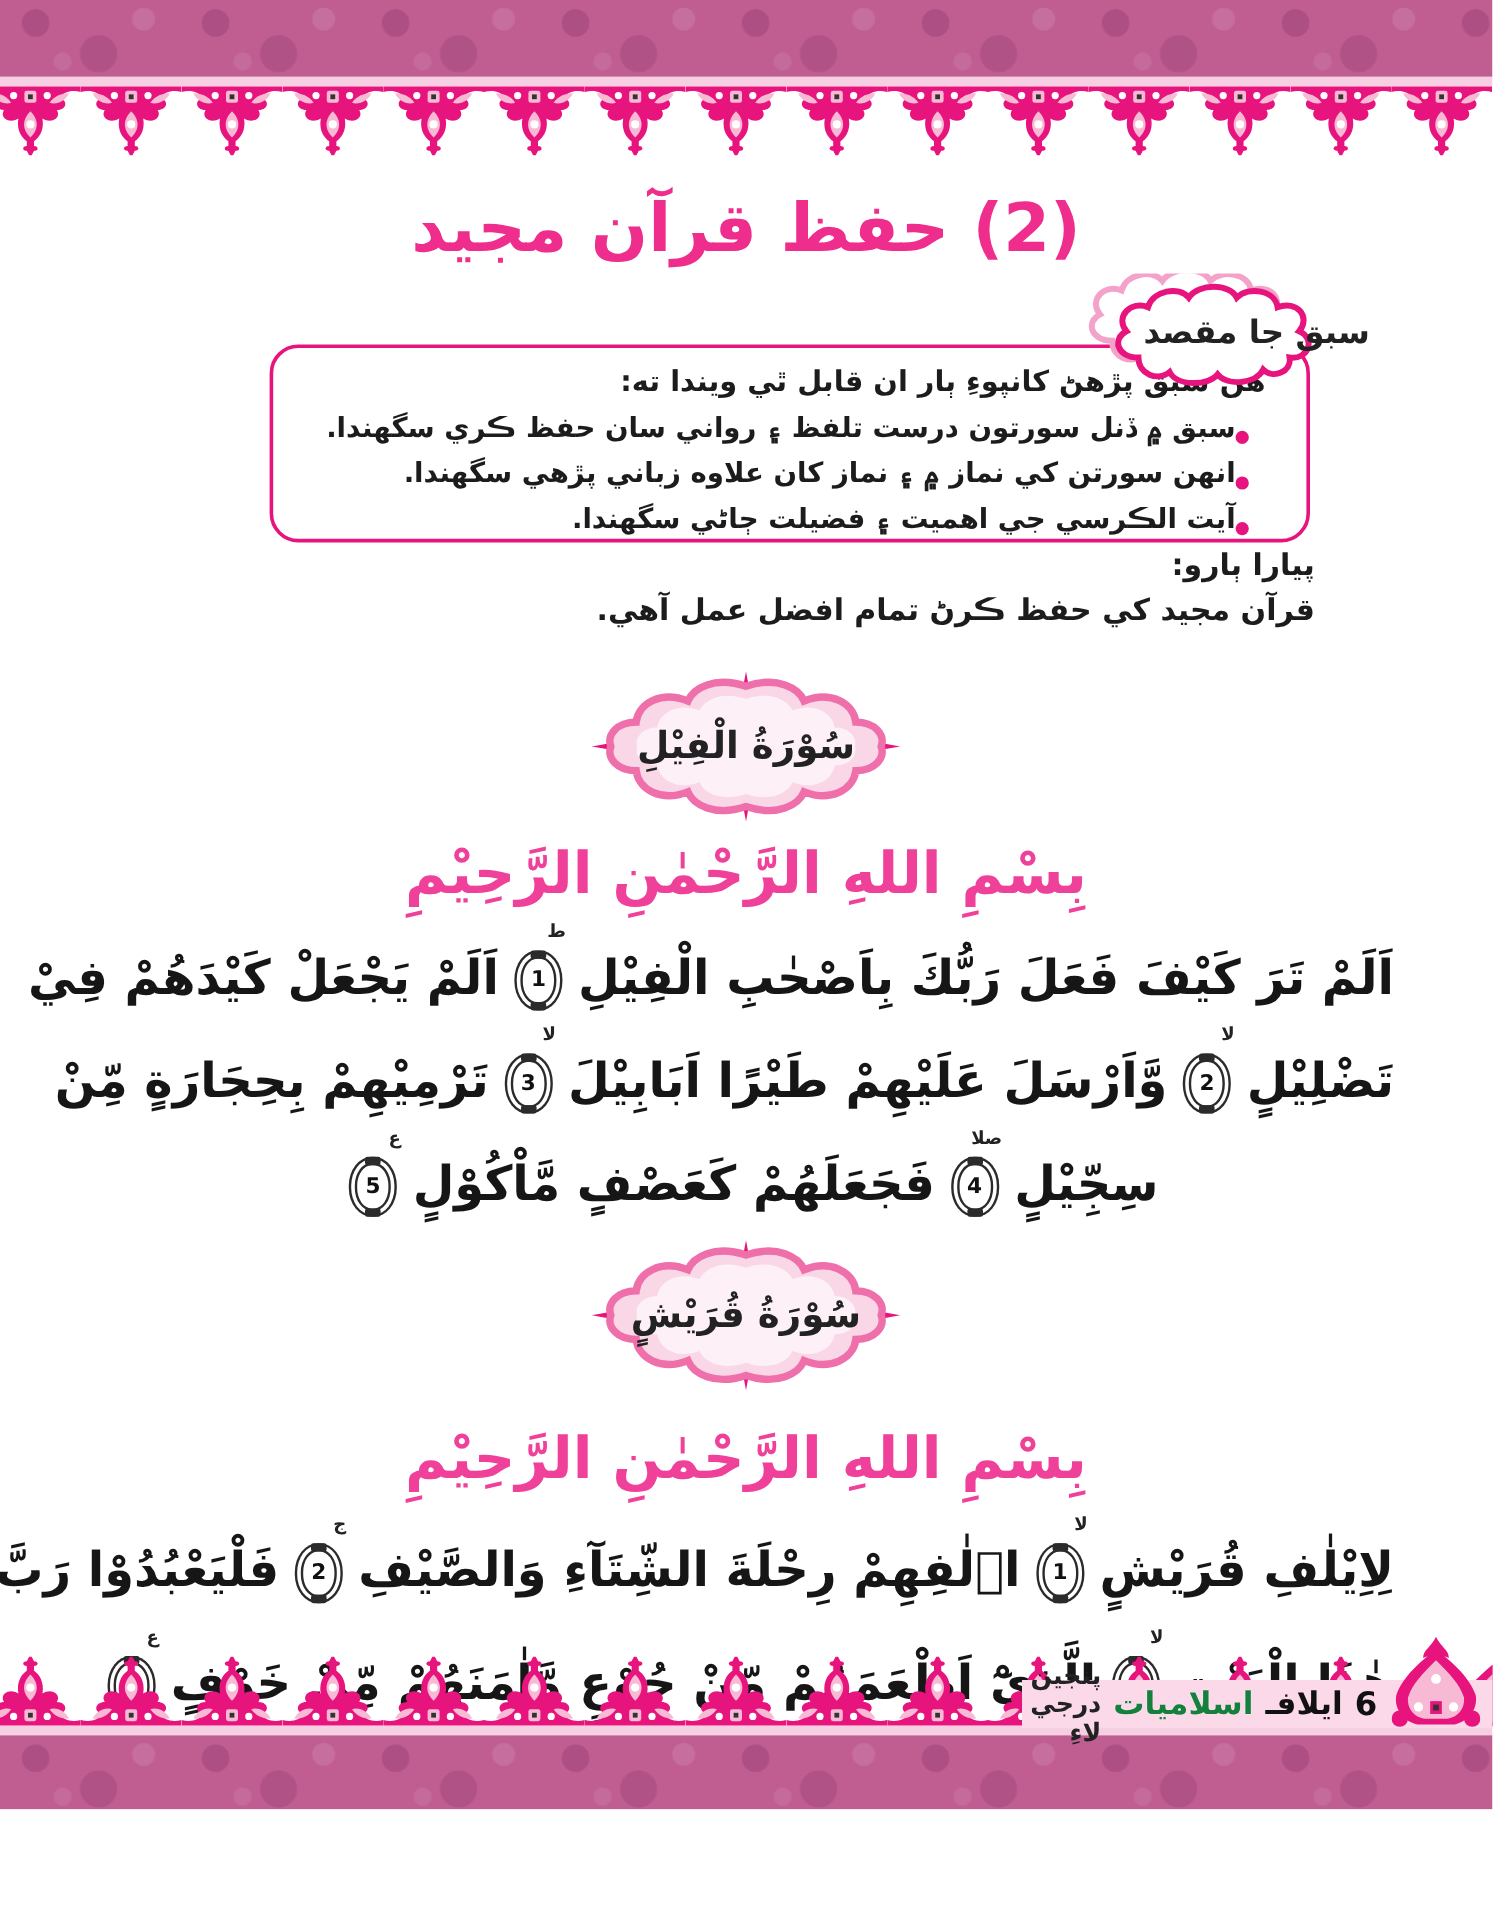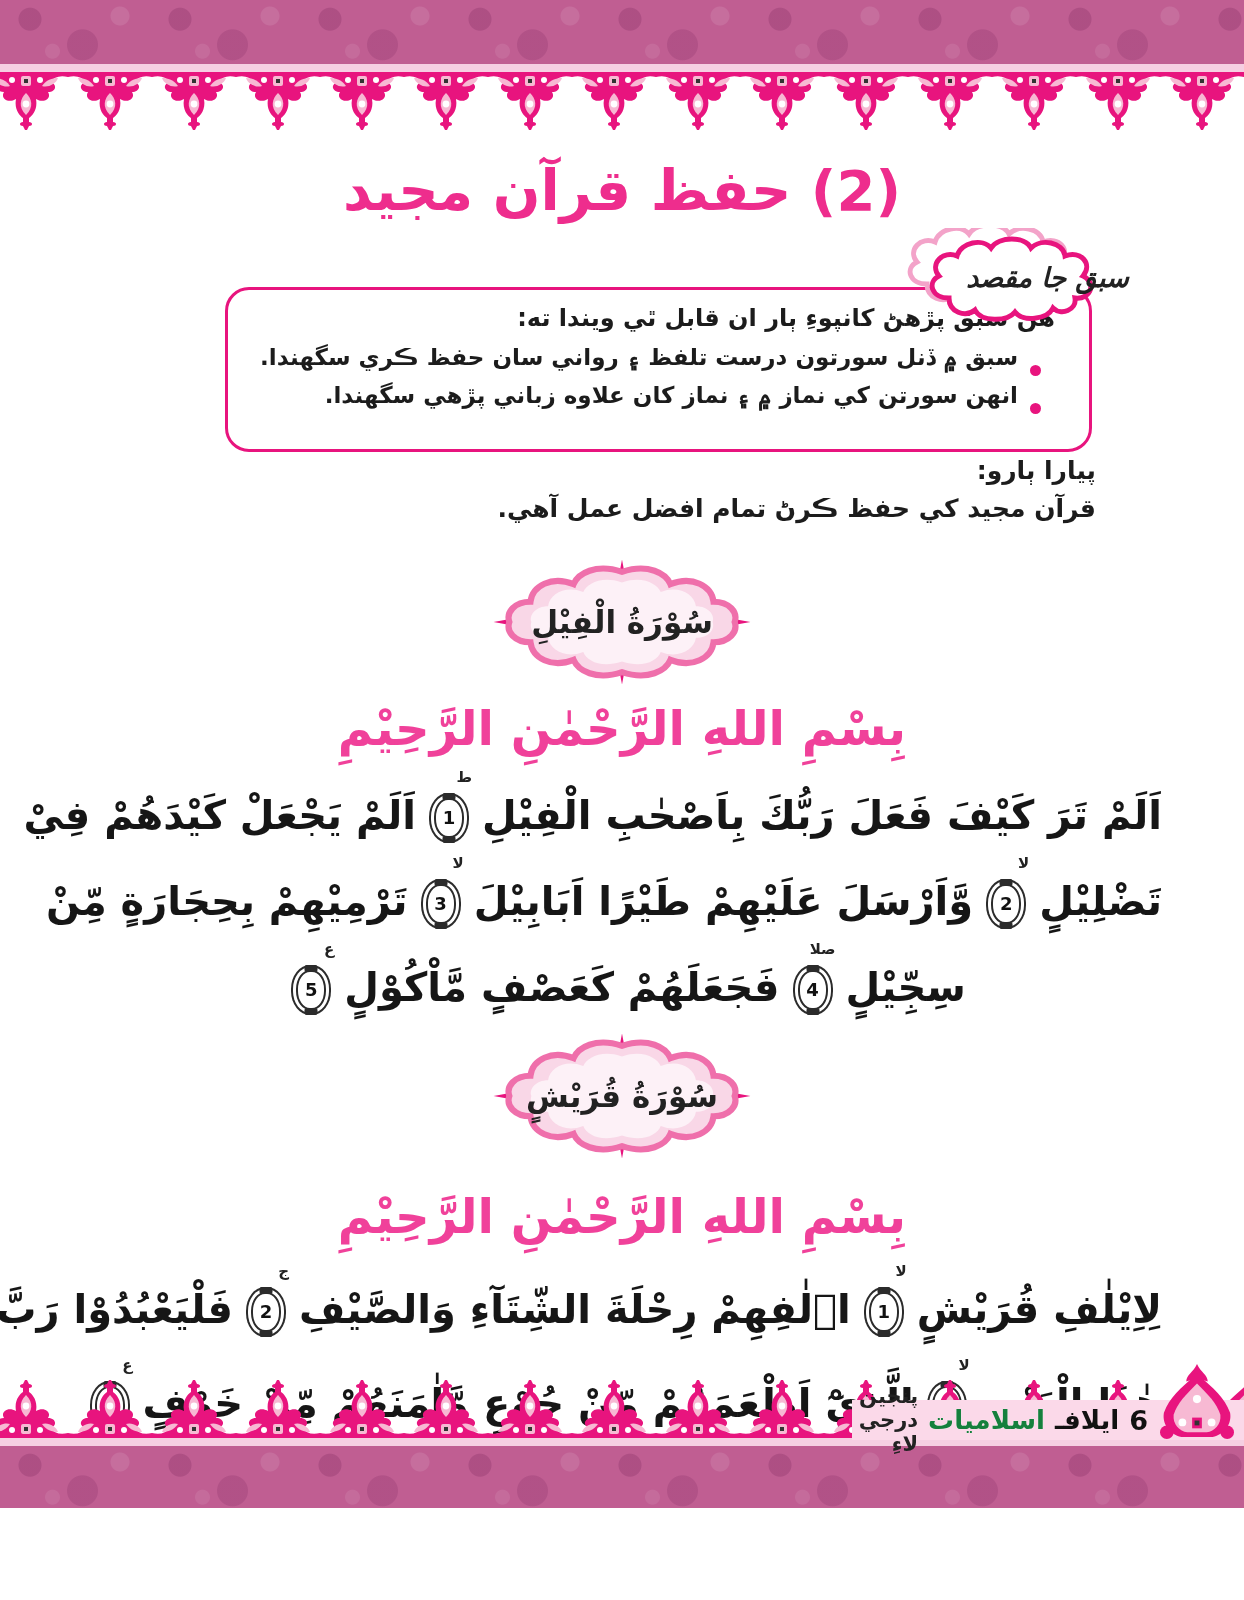--- a/index.html
+++ b/index.html
@@ -29,34 +29,34 @@
   .finial { width:84px; height:58px; flex:0 0 auto; }
 
   
   .title {
     position:absolute; top:158px; left:0; width:100%;
     text-align:center; font-size:56px; font-weight:bold; color:#ee2d8d;
     letter-spacing:1px;
   }
 
   
-  .cloud { position:absolute; top:228px; left:905px; width:285px; height:100px; z-index:3;font-style:italic; }
+  .cloud { position:absolute; top:228px; left:905px; width:285px; height:100px; z-index:3; }
   .cloud svg { width:100%; height:100%; display:block; }
   .cloud .cloud-label {
     position:absolute; top:34px; left:0; width:100%; text-align:center;
     font-size:27px; font-weight:bold; color:#222;
   }
   .obj-box {
     position:absolute; top:287px; left:225px; width:867px; height:165px;
     background:#fff; border:3px solid #e8147e; border-radius:24px;
     padding:10px 34px 8px 20px; z-index:2;
   }
   .obj-heading { font-size:24px; font-weight:bold; color:#1c1c1c; line-height:36px; }
   .obj-list { margin-top:2px; }
-  .obj-item { display:flex; align-items:flex-end; gap:12px; line-height:38px; padding-right:14px; }
+  .obj-item { display:flex; align-items:center; gap:0; line-height:38px; padding-right:14px; }
   .obj-dot { width:11px; height:11px; border-radius:50%; background:#e8147e; flex:0 0 auto; margin-top:14px; }
   .obj-text { font-size:23px; font-weight:bold; color:#1c1c1c; }
 
   
   .intro { position:absolute; top:452px; right:148px; text-align:right; color:#1c1c1c; }
   .intro .salutation { font-size:25px; font-weight:bold; line-height:38px; }
   .intro .body-line { font-size:25px; font-weight:bold; line-height:38px; }
 
   
   .medallion { position:absolute; left:50%; transform:translateX(-50%); width:280px; height:132px; }
@@ -323,20 +323,24 @@
         <div class="obj-item">
           <span class="obj-dot"></span>
           <span class="obj-text">سبق ۾ ڏنل سورتون درست تلفظ ۽ رواني سان حفظ ڪري سگهندا.</span>
         </div>
 
         <div class="obj-item">
           <span class="obj-dot"></span>
           <span class="obj-text">انهن سورتن کي نماز ۾ ۽ نماز کان علاوه زباني پڙهي سگهندا.</span>
         </div>
 
+        <div class="obj-item">
+          <span class="obj-dot"></span>
+          <span class="obj-text">آيت الڪرسي جي اهميت ۽ فضيلت ڄاڻي سگهندا.</span>
+        </div>
       </div>
   </div>
 
   <div class="intro">
     <div class="salutation">پيارا ٻارو:</div>
     <div class="body-line">قرآن مجيد کي حفظ ڪرڻ تمام افضل عمل آهي.</div>
   </div>
 
   <div class="medallion fil">
     <svg viewBox="0 0 300 150" xmlns="http://www.w3.org/2000/svg">

